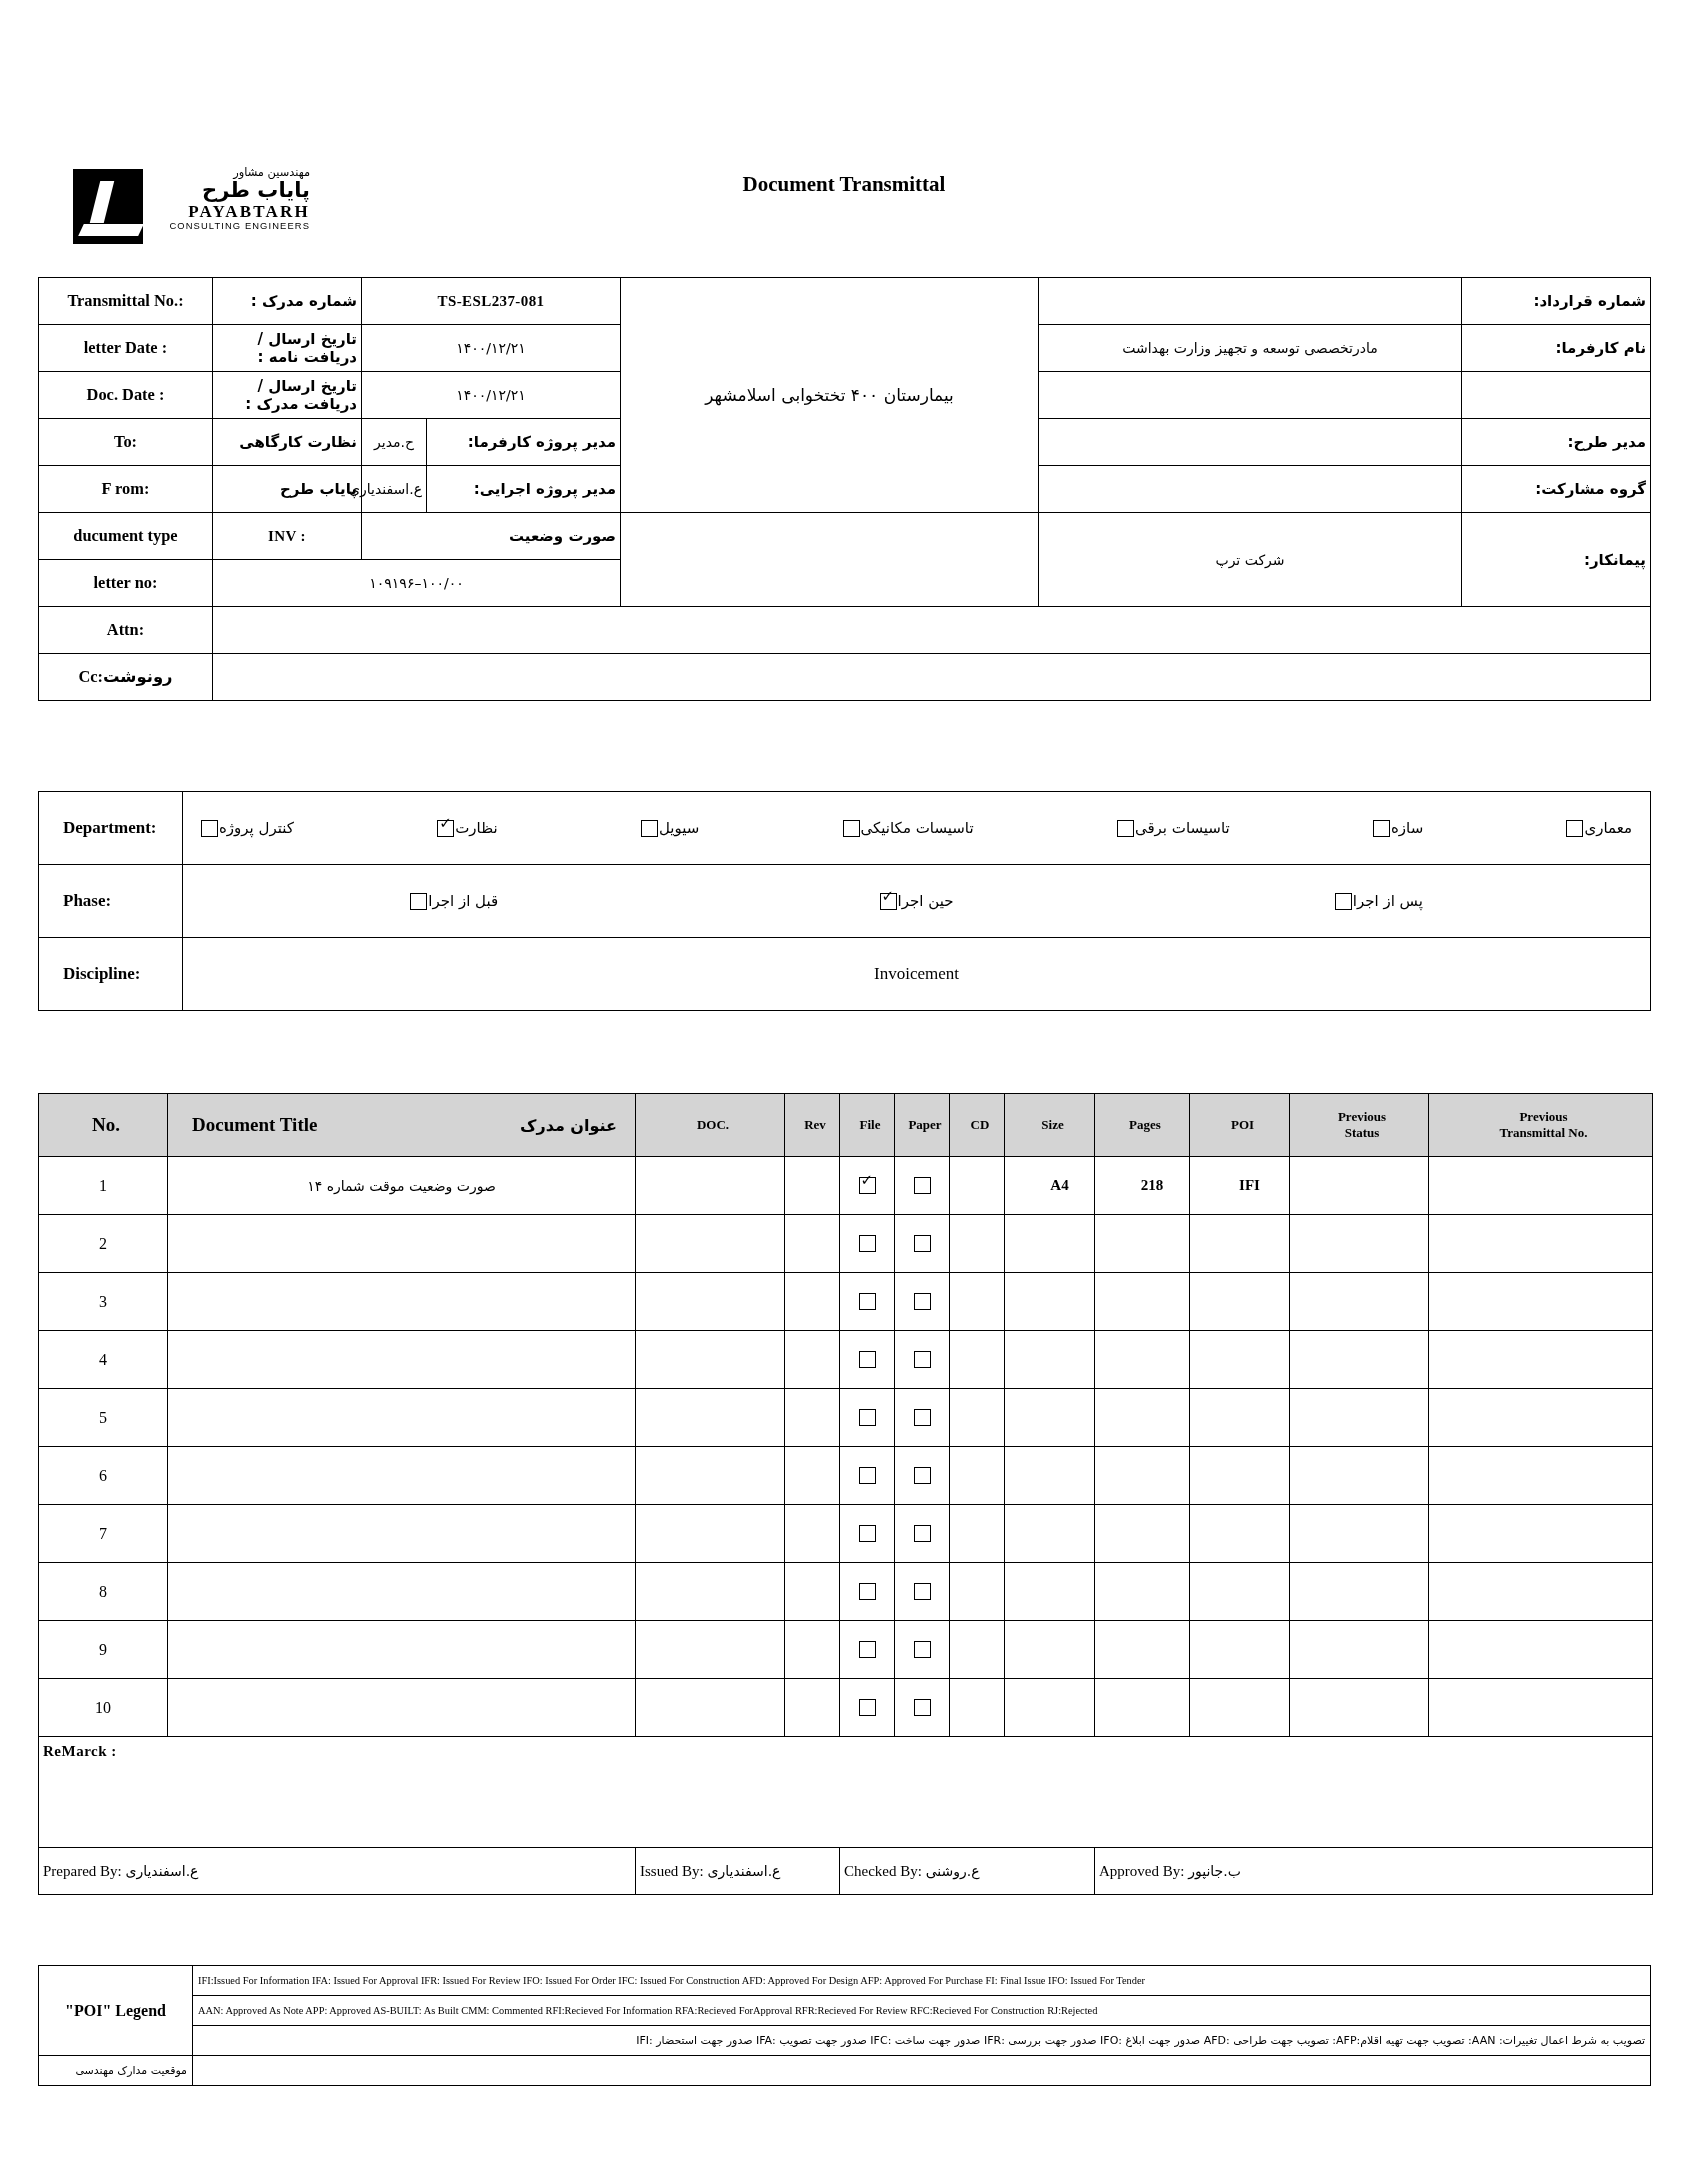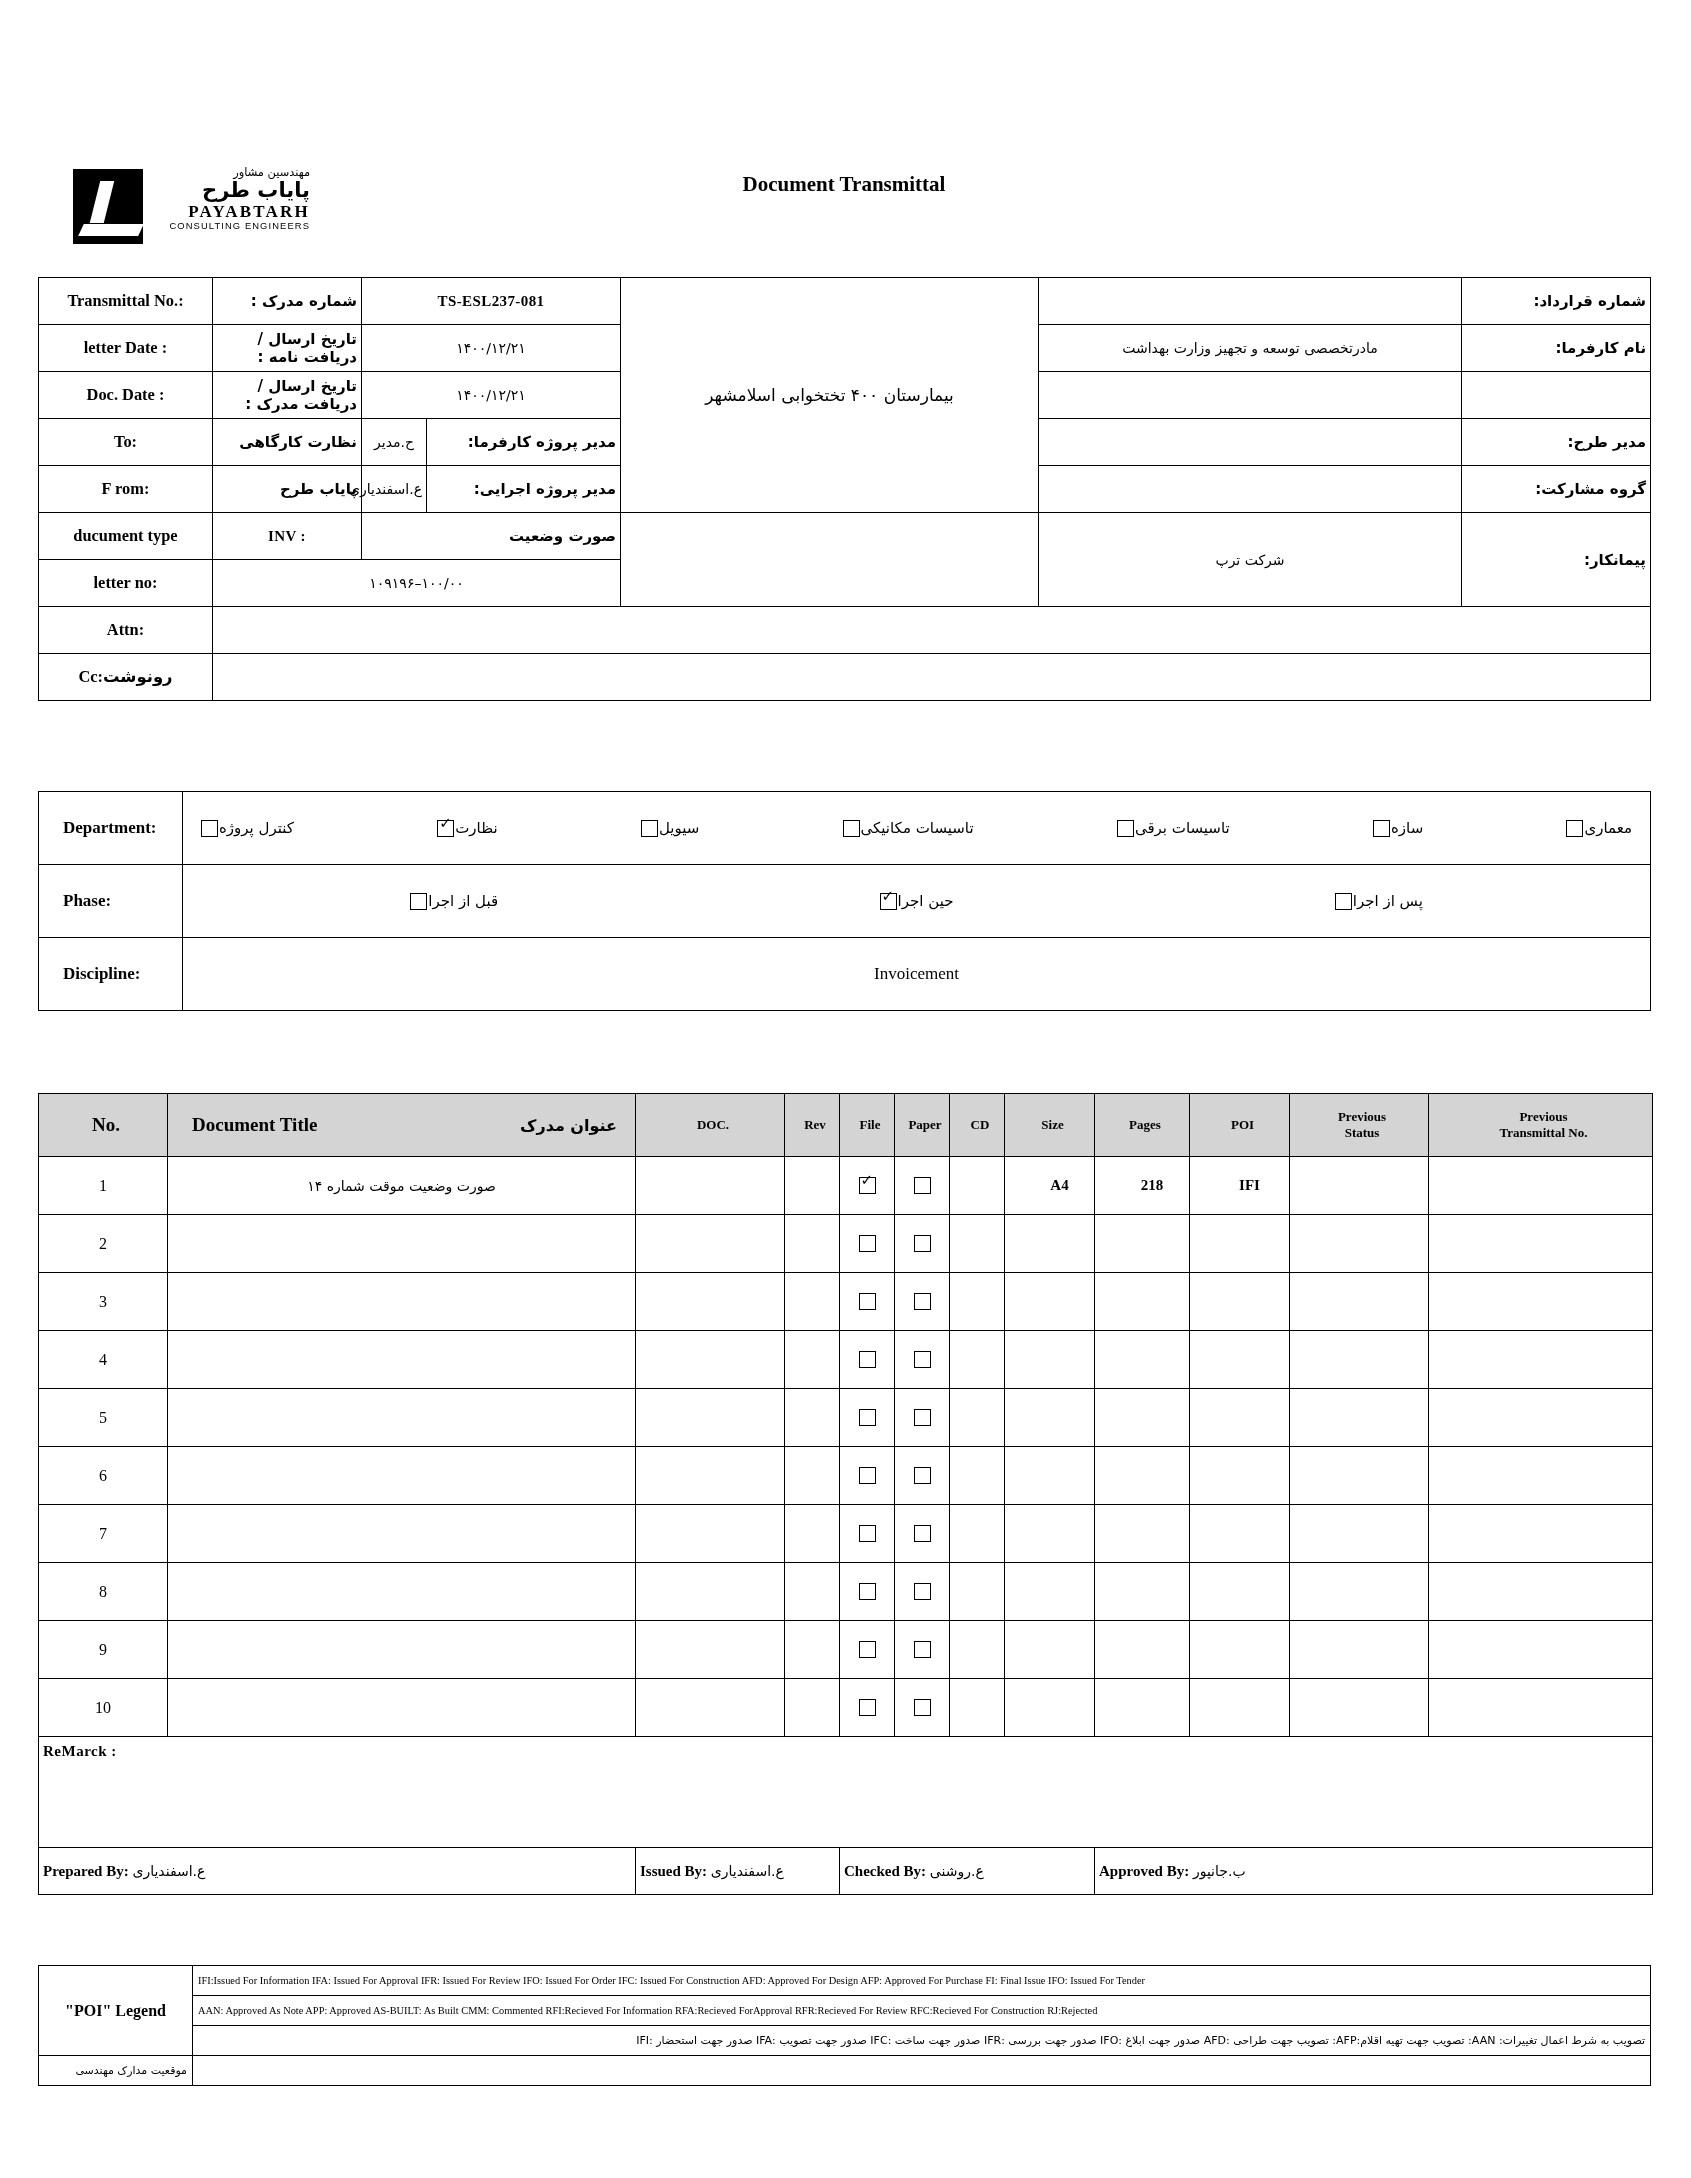--- a/index.html
+++ b/index.html
@@ -219,21 +219,21 @@
   }
   .remark-cell {
     height: 104px !important;
     vertical-align: top;
     padding-top: 6px;
     font-size: 15px;
     font-weight: bold;
     letter-spacing: 0.5px;
   }
   .sig-cell { height: 46px !important; font-size: 15px; }
-  .sig-cell .sig-en { font-weight: bold; }
+  .sig-cell .sig-en { font-weight: normal; }
 
   
   .legend {
     position: absolute;
     left: 38px;
     top: 1965px;
     width: 1612px;
   }
   .legend td {
     font-size: 10.4px;

